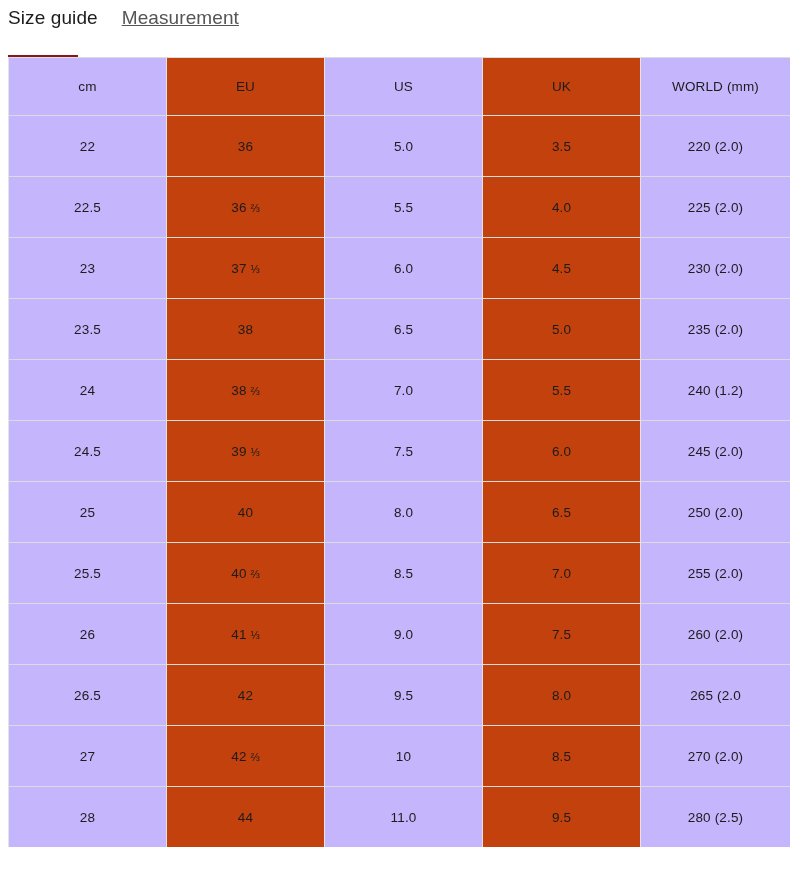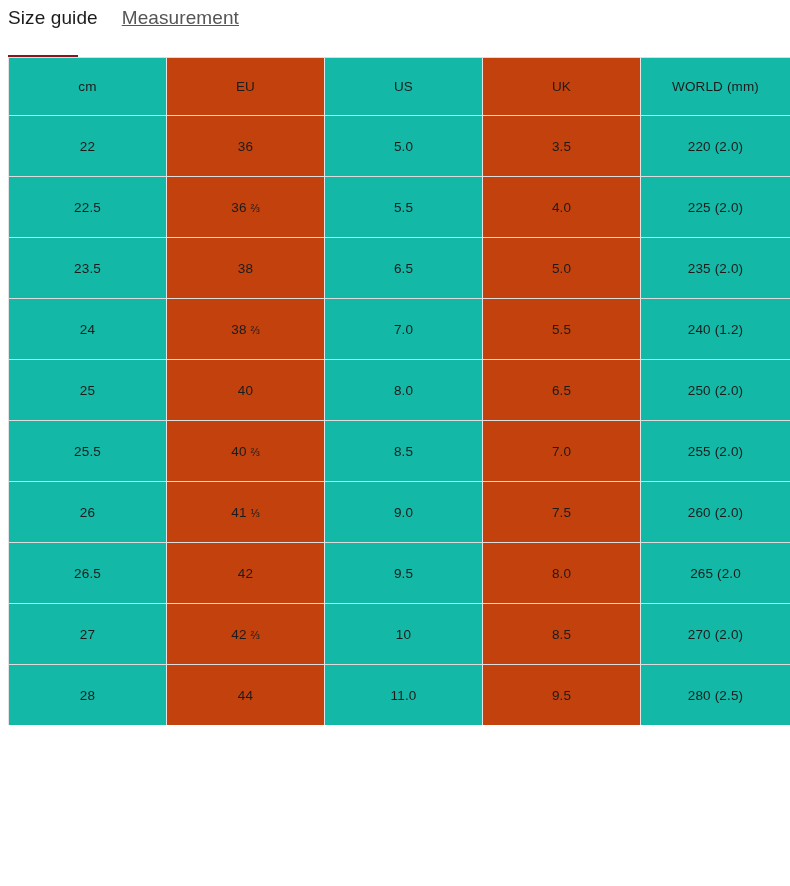--- a/index.html
+++ b/index.html
@@ -87,21 +87,21 @@
   table.size-table thead th {
     height: 57px;
     font-size: 13.5px;
   }
   table.size-table tbody td {
     height: 60px;
     font-size: 13.5px;
   }
 
   
-  .shade  { background: #14b8a6; }
+  .shade  { background: #c4b5fd; }
   .plain  { background: #c2410c; }
 
   .frac {
     font-size: 11px;
     vertical-align: baseline;
     letter-spacing: 0;
   }
 </style>
 </head>
 <body>
@@ -143,34 +143,48 @@
           <td class="shade">220 (2.0)</td>
         </tr>
         <tr>
           <td class="shade">22.5</td>
           <td class="plain">36 <span class="frac">⅔</span></td>
           <td class="shade">5.5</td>
           <td class="plain">4.0</td>
           <td class="shade">225 (2.0)</td>
         </tr>
         <tr>
+          <td class="shade">23</td>
+          <td class="plain">37 <span class="frac">⅓</span></td>
+          <td class="shade">6.0</td>
+          <td class="plain">4.5</td>
+          <td class="shade">230 (2.0)</td>
+        </tr>
+        <tr>
           <td class="shade">23.5</td>
           <td class="plain">38</td>
           <td class="shade">6.5</td>
           <td class="plain">5.0</td>
           <td class="shade">235 (2.0)</td>
         </tr>
         <tr>
           <td class="shade">24</td>
           <td class="plain">38 <span class="frac">⅔</span></td>
           <td class="shade">7.0</td>
           <td class="plain">5.5</td>
           <td class="shade">240 (1.2)</td>
         </tr>
         <tr>
+          <td class="shade">24.5</td>
+          <td class="plain">39 <span class="frac">⅓</span></td>
+          <td class="shade">7.5</td>
+          <td class="plain">6.0</td>
+          <td class="shade">245 (2.0)</td>
+        </tr>
+        <tr>
           <td class="shade">25</td>
           <td class="plain">40</td>
           <td class="shade">8.0</td>
           <td class="plain">6.5</td>
           <td class="shade">250 (2.0)</td>
         </tr>
         <tr>
           <td class="shade">25.5</td>
           <td class="plain">40 <span class="frac">⅔</span></td>
           <td class="shade">8.5</td>

